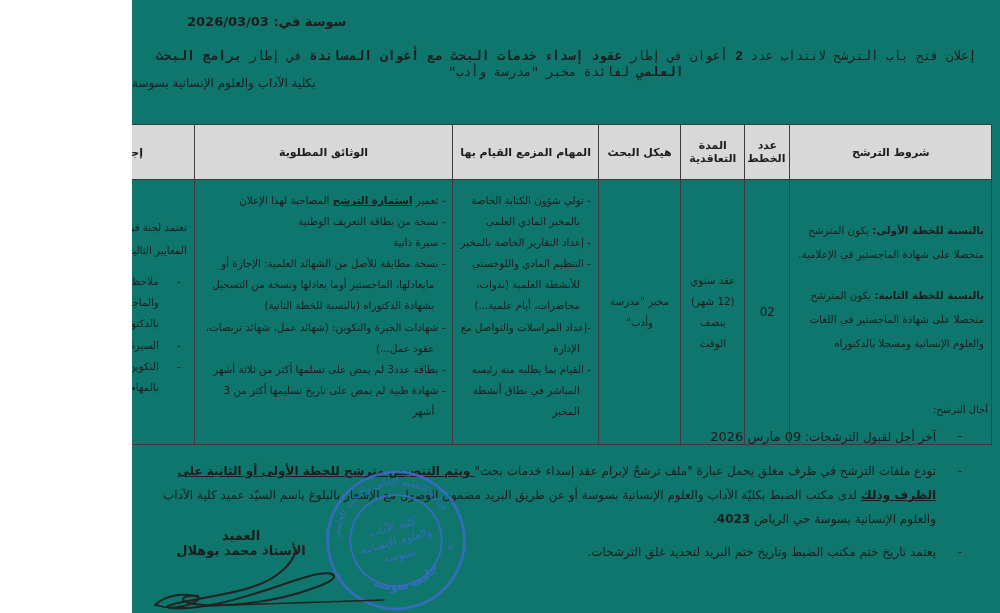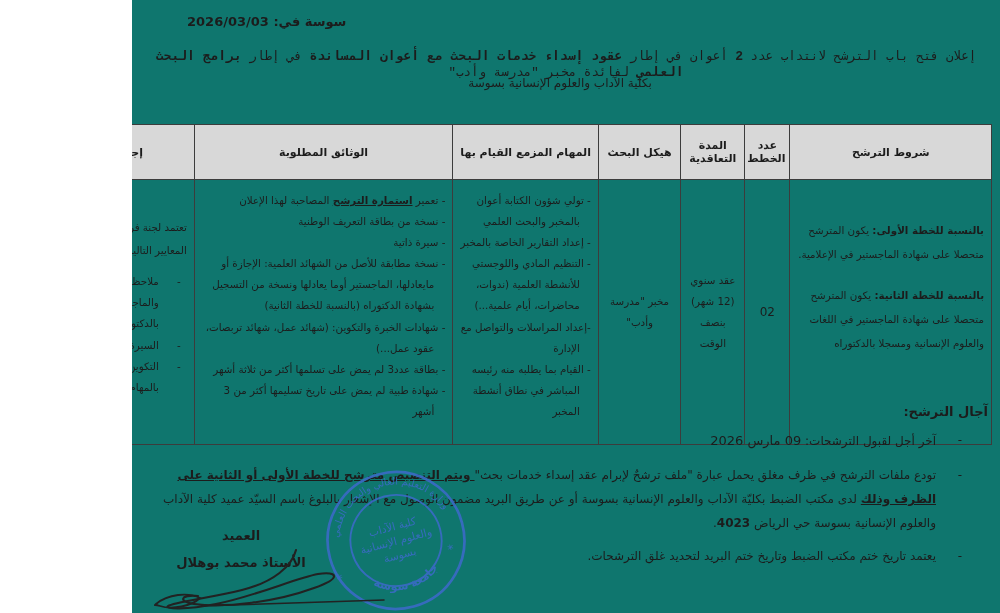--- a/index.html
+++ b/index.html
@@ -4,44 +4,44 @@
 <style>
   html,body{margin:0;padding:0;background:#fff;}
   .page{position:relative;width:868px;height:613px;overflow:hidden;background:#0f766e;
         font-family:"DejaVu Sans",sans-serif;color:#1c1c1c;direction:rtl;}
   .city-date{position:absolute;top:14px;left:55px;font-size:13px;font-weight:bold;}
   .title-wrap{position:absolute;top:6px;right:0;left:0;text-align:center;}
   .title{display:inline-block;font-size:21px;font-weight:bold;letter-spacing:1px;
          border-bottom:2px solid #2a2a2a;padding:0 26px 9px;}
   .intro{position:absolute;top:48px;right:0;left:0;text-align:center;font-size:12.5px;font-family:Liberation Mono, monospace;}
   .intro b{font-size:13px;}
-  .intro2{position:absolute;top:76px;right:12px;left:0;text-align:center;font-size:12px;}
+  .intro2{position:absolute;top:76px;right:12px;left:0;text-align:left;font-size:12px;}
   .legal{position:absolute;top:101px;right:10px;font-size:12.5px;margin-top:41px;}
   .legal b{font-size:13px;}
   table.main{position:absolute;top:124px;right:8px;border-collapse:collapse;width:984px;table-layout:fixed;}
   th,td{border:1px solid #3c3c3c;}
   th{background:#d8d8d8;font-size:11px;font-weight:bold;height:48px;padding:3px 4px;vertical-align:middle;}
   td{vertical-align:top;padding:10px 7px;font-size:10.3px;line-height:2.05;height:226px;text-align:right;}
   td.mid{vertical-align:middle;text-align:center;}
   .cond-p{margin:11px 0 18px;line-height:2.3;}
   .li{padding-right:11px;text-indent:-11px;}
   .proc-li{display:flex;gap:10px;padding-right:6px;}
   .proc-li .dash{flex:0 0 12px;}
   .proc-intro{margin:26px 0 10px;line-height:2.2;}
   .u{text-decoration:underline;font-weight:bold;}
   .deadlines{position:absolute;top:404px;right:12px;left:12px;font-size:12px;}
-  .dl-heading{font-weight:bold;font-size:13px;}
+  .dl-heading{font-weight:normal;font-size:10px;}
   .dl-item{display:flex;gap:16px;margin-top:9px;padding-right:26px;line-height:2.0;}
   .dl-item .dash{flex:0 0 10px;}
   .dl-b{font-weight:normal;}
   .dl-u{font-weight:bold;text-decoration:underline;}
   .stamp{position:absolute;left:188px;top:468px;width:152px;height:145px;
          transform:rotate(-15deg);opacity:0.92;pointer-events:none;}
   .sig-block{position:absolute;left:34px;top:528px;width:150px;text-align:center;font-size:13px;font-weight:bold;}
-  .sig-name{margin-top:12px;}
+  .sig-name{margin-top:0;}
   .sig-scribble{position:absolute;left:14px;top:548px;width:250px;height:64px;}
 </style>
 </head>
 <body>
 
 <div class="page">
 
   <div class="city-date">سوسة في: 2026/03/03</div>
 
 
@@ -76,21 +76,21 @@
     </tr>
     <tr>
       <td style="padding-top:28px;">
         <p class="cond-p"><b>بالنسبة للخطة الأولى:</b><span> يكون المترشح متحصلا على شهادة الماجستير في الإعلامية.</span></p>
         <p class="cond-p"><b>بالنسبة للخطة الثانية:</b><span> يكون المترشح متحصلا على شهادة الماجستير في اللغات والعلوم الإنسانية ومسجلا بالدكتوراه</span></p>
       </td>
       <td class="mid"><span style="font-size:12px;text-align:center;">02</span></td>
       <td class="mid">عقد سنوي (12 شهر) بنصف الوقت</td>
       <td class="mid">مخبر "مدرسة وأدب"</td>
       <td>
-        <div class="li"><span>-</span> <span>تولي شؤون الكتابة أعوان بالمخبر والبحث العلمي</span></div>
+        <div class="li"><span>-</span> <span>تولي شؤون الكتابة الخاصة بالمخبر المادي العلمي</span></div>
         <div class="li"><span>-</span> <span>إعداد التقارير الخاصة بالمخبر</span></div>
         <div class="li"><span>-</span> <span>التنظيم المادي واللوجستي للأنشطة العلمية (ندوات، محاضرات، أيام علمية...)</span></div>
         <div class="li"><span>-</span><span>إعداد المراسلات والتواصل مع الإدارة</span></div>
         <div class="li"><span>-</span> <span>القيام بما يطلبه منه رئيسه المباشر في نطاق أنشطة المخبر</span></div>
       </td>
       <td>
         <div class="li"><span>-</span> <span>تعمير </span><span class="u">استمارة الترشح</span><span> المصاحبة لهذا الإعلان</span></div>
         <div class="li"><span>-</span> <span>نسخة من بطاقة التعريف الوطنية</span></div>
         <div class="li"><span>-</span> <span>سيرة ذاتية</span></div>
         <div class="li"><span>-</span> <span>نسخة مطابقة للأصل من الشهائد العلمية: الإجازة أو مايعادلها، الماجستير أوما يعادلها ونسخة من التسجيل بشهادة الدكتوراه (بالنسبة للخطة الثانية)</span></div>

